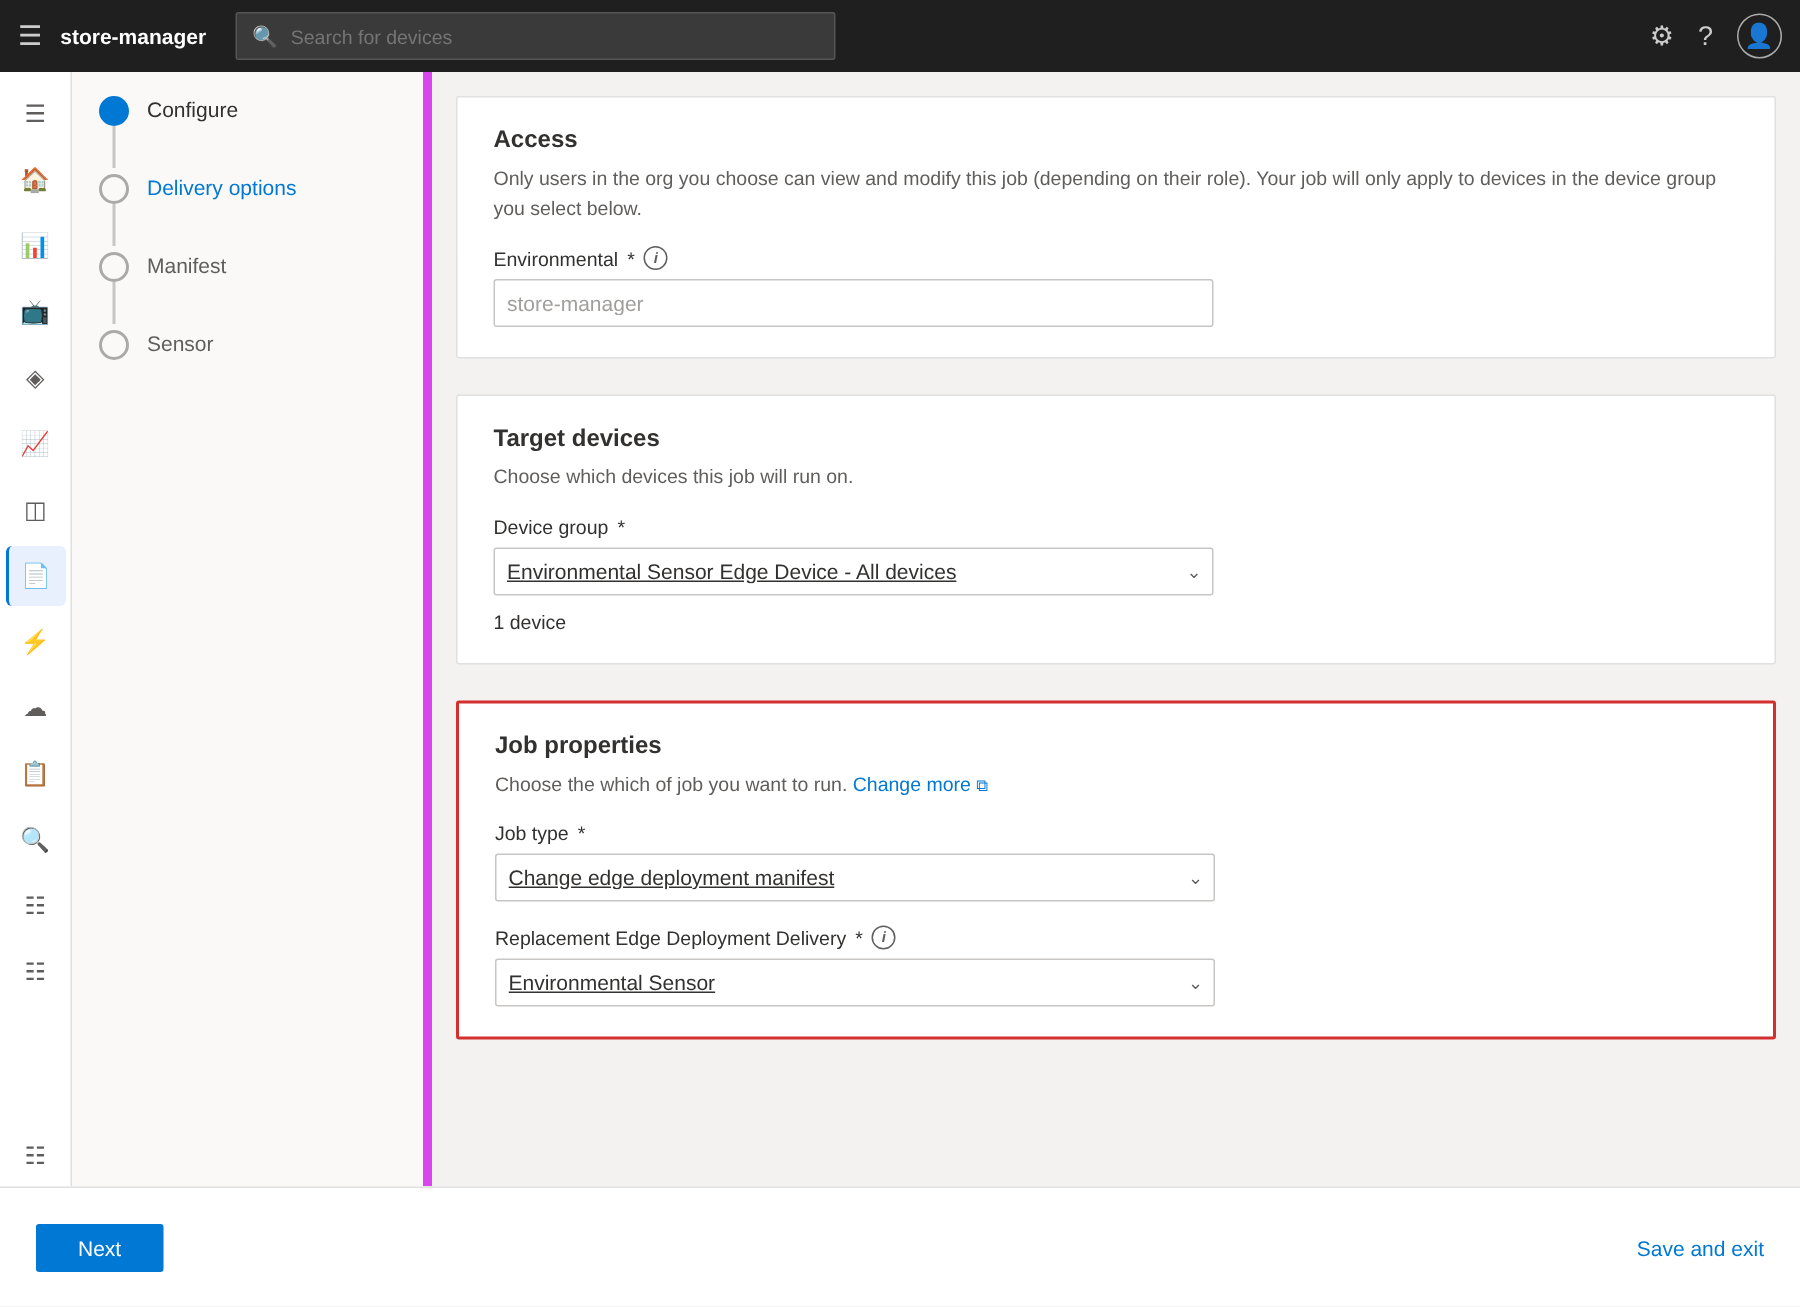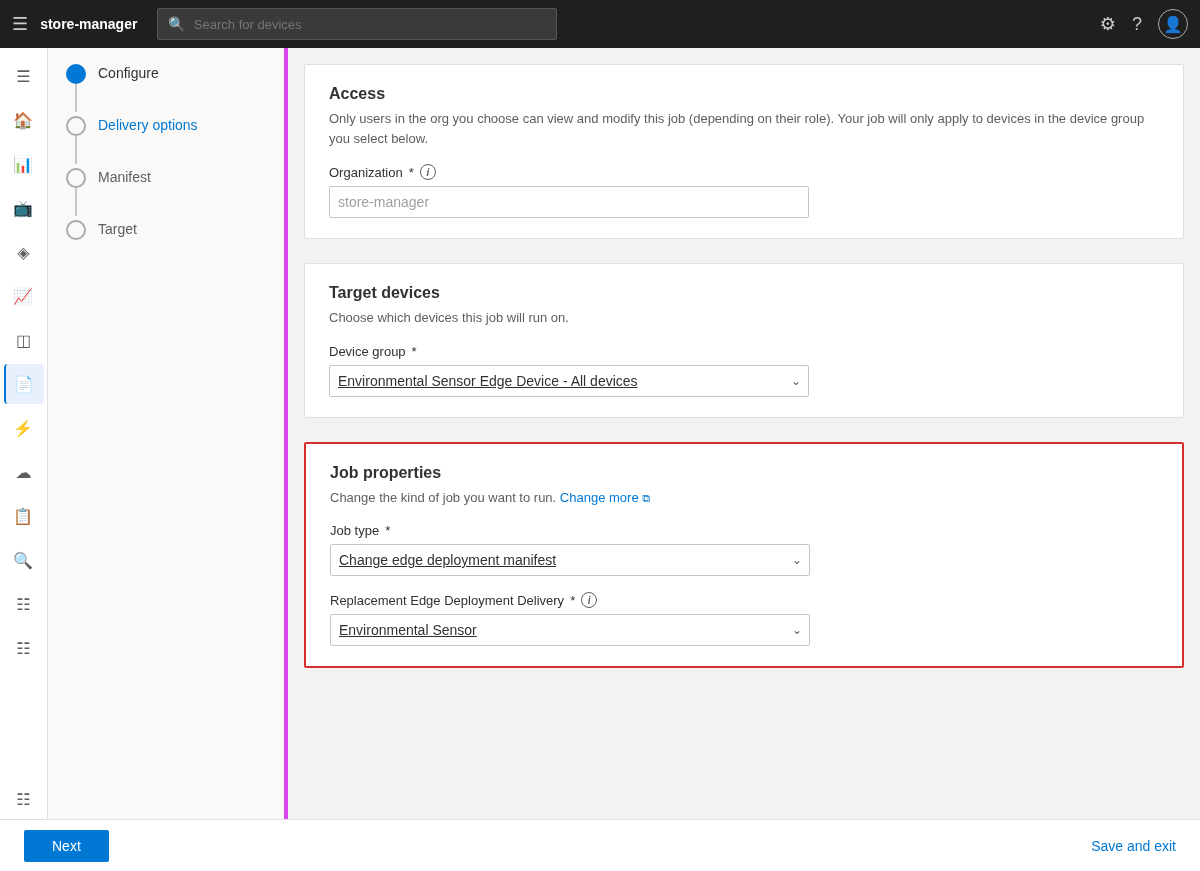--- a/index.html
+++ b/index.html
@@ -36,21 +36,21 @@
       display: flex; flex-direction: column; align-items: center; padding-top: 8px; gap: 4px; flex-shrink: 0;
     }
     .icon-sidebar .nav-icon {
       width: 40px; height: 40px; display: flex; align-items: center; justify-content: center;
       color: #605e5c; font-size: 16px; border-radius: 4px; cursor: pointer;
     }
     .icon-sidebar .nav-icon.active { border-left: 2px solid #0078d4; color: #0078d4; background: #e8f0fe; }
 
     
     .step-sidebar {
-      width: 240px; background: #faf9f8; border-right: 4px solid #d946ef;
+      width: 240px; background: #faf9f8; border-right: 6px solid #d946ef;
       padding: 16px 16px; flex-shrink: 0; overflow-y: auto;
     }
     .step-item { display: flex; align-items: flex-start; gap: 10px; margin-bottom: 4px; }
     .step-connector-col { display: flex; flex-direction: column; align-items: center; width: 24px; }
     .step-circle {
       width: 20px; height: 20px; border-radius: 50%; border: 2px solid #aaa;
       display: flex; align-items: center; justify-content: center; flex-shrink: 0;
       font-size: 10px;
     }
     .step-circle.active { background: #0078d4; border-color: #0078d4; }
@@ -101,21 +101,21 @@
       pointer-events: none; color: #605e5c; font-size: 12px;
     }
 
     .device-count { font-size: 13px; color: #323130; margin-top: 10px; }
 
     
     .card.highlighted { border: 2px solid #d32f2f; }
 
     
     .bottom-bar {
-      height: 52px; background: #fff; border-top: 1px solid #e0e0e0;
+      height: 80px; background: #fff; border-top: 1px solid #e0e0e0;
       display: flex; align-items: center; padding: 0 24px; flex-shrink: 0;
     }
     .btn-next {
       background: #0078d4; color: #fff; border: none; border-radius: 2px;
       padding: 8px 28px; font-size: 14px; cursor: pointer; font-family: inherit;
     }
     .btn-save-exit {
       margin-left: auto; background: transparent; border: none; color: #0078d4;
       font-size: 14px; cursor: pointer; font-family: inherit;
     }
@@ -188,54 +188,55 @@
         <div class="step-circle"></div>
         <div class="step-line"></div>
       </div>
       <span class="step-label">Manifest</span>
     </div>
 
     <div class="step-item">
       <div class="step-connector-col">
         <div class="step-circle"></div>
       </div>
-      <span class="step-label">Target</span>
+      <span class="step-label">Sensor</span>
     </div>
   </div>
 
   <div class="content-area">
 
     <div class="card">
       <div class="card-title">Access</div>
       <div class="card-subtitle">Only users in the org you choose can view and modify this job (depending on their role). Your job will only apply to devices in the device group you select below.</div>
       <div class="field-label">
-        <span>Organization</span>
+        <span>Environmental</span>
         <span class="required"> *</span>
         <span class="info-icon">i</span>
       </div>
       <input type="text" class="text-input" value="store-manager" style="">
     </div>
 
     <div class="card">
       <div class="card-title">Target devices</div>
       <div class="card-subtitle">Choose which devices this job will run on.</div>
       <div class="field-label">
         <span>Device group</span>
         <span class="required"> *</span>
       </div>
       <div class="select-wrapper">
         <select class="select-field"><option value="Environmental Sensor Edge Device - All devices">Environmental Sensor Edge Device - All devices</option></select>
         <span class="select-chevron">⌄</span>
       </div>
+      <div class="device-count">1 device</div>
     </div>
 
     <div class="card highlighted">
       <div class="card-title">Job properties</div>
       <div class="card-subtitle">
-        <span>Change the kind of job you want to run.</span>
+        <span>Choose the which of job you want to run.</span>
         <a href="#">
           <span>Change more</span>
           <span style="font-size:11px;"> ⧉</span>
         </a>
       </div>
       <div class="field-label">
         <span>Job type</span>
         <span class="required"> *</span>
       </div>
       <div class="select-wrapper" style="margin-bottom:16px;">

